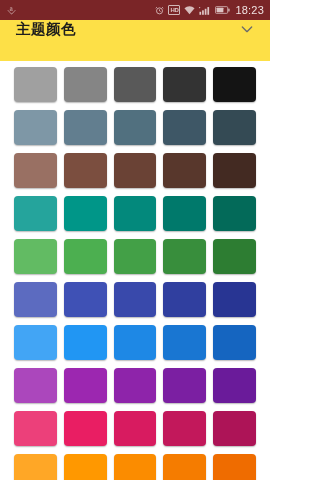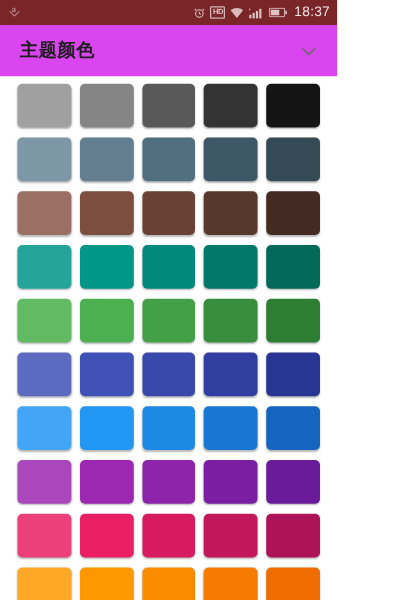--- a/index.html
+++ b/index.html
@@ -69,24 +69,23 @@
     padding: 1px 1px;
     letter-spacing: -.3px;
     font-weight: bold;
     color: #e6d2d2;
   }
 
   
   .header {
     height: 41px;
     display: flex;
-    align-items: center;
     padding: 0 14px 0 16px;
     box-sizing: border-box;
-    background: #d946ef;
+    background: #fde047;
   }
   .header-title {
     flex: 1 1 auto;
     font-size: 14.5px;
     font-weight: bold;
     color: #1d1d1d;
     letter-spacing: .5px;
   }
   .chevron {
     width: 18px;
@@ -147,21 +146,21 @@
           <path d="M0 0.8h1.6l-.8 2z"></path>
         </svg>
       </span>
       <span class="sb-icon">
         <svg width="15" height="8" viewBox="0 0 22 11">
           <rect x="0.6" y="0.6" width="18" height="9.8" rx="1.4" fill="none" stroke="#e0c9c9" stroke-width="1.2"></rect>
           <rect x="2.3" y="2.3" width="10" height="6.4" rx="0.6" fill="#e6d2d2"></rect>
           <rect x="19.4" y="3.4" width="2" height="4.2" rx="0.8" fill="#e0c9c9"></rect>
         </svg>
       </span>
-      <span class="sb-time">18:37</span>
+      <span class="sb-time">18:23</span>
     </div>
   </div>
 
   <div class="header">
     <div class="header-title">主题颜色</div>
     <div class="chevron">
       <svg width="16" height="16" viewBox="0 0 24 24" fill="none" stroke="#6b6b6b" stroke-width="2" stroke-linecap="round" stroke-linejoin="round">
         <path d="M5 9l7 7 7-7"></path>
       </svg>
     </div>

